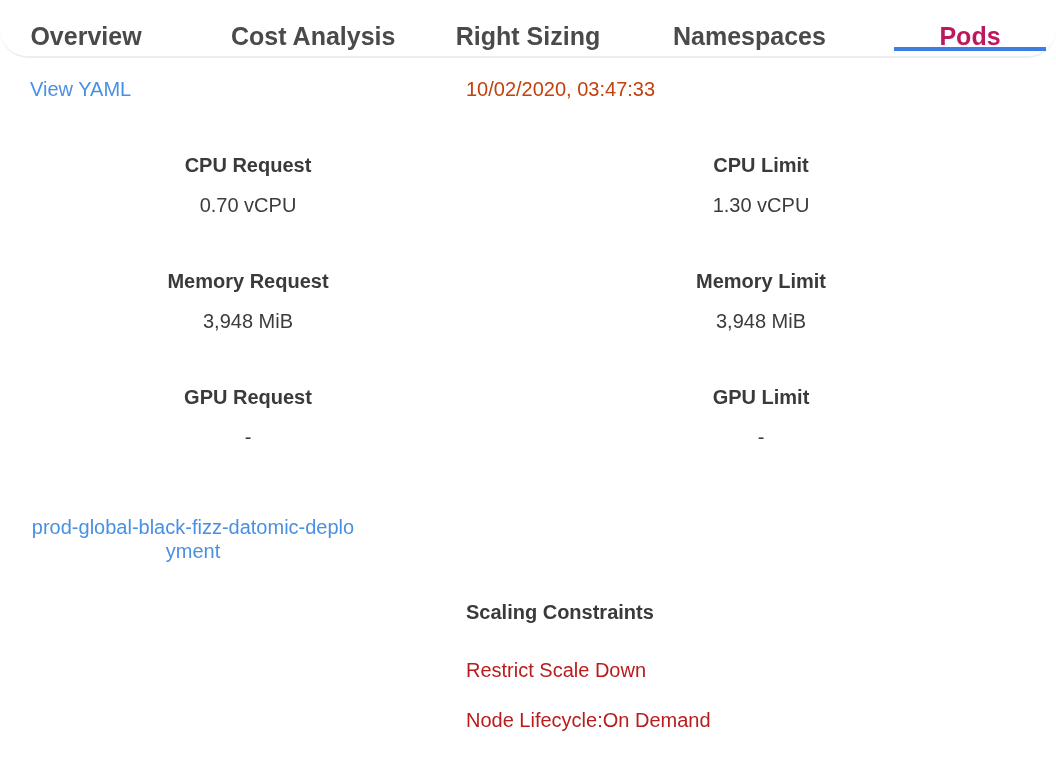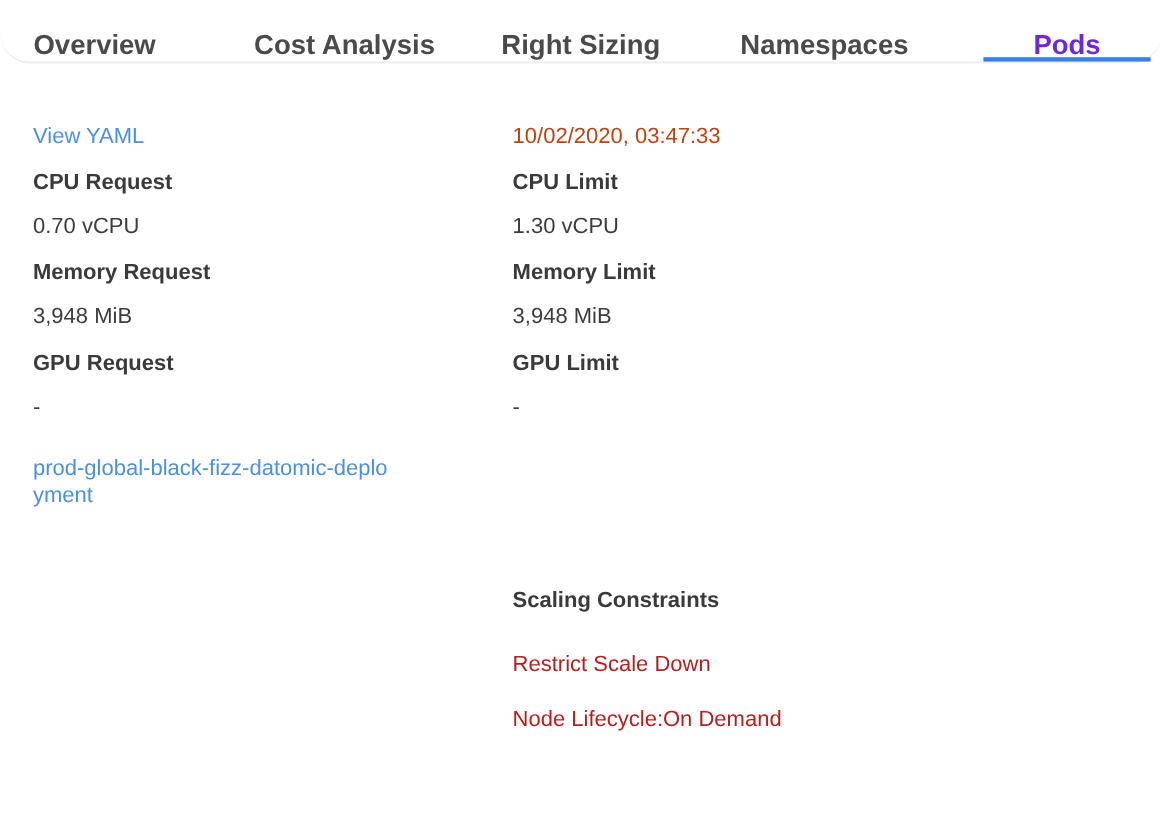--- a/index.html
+++ b/index.html
@@ -8,73 +8,73 @@
     background: #ffffff;
     font-family: "Liberation Sans", sans-serif;
     color: #3c3c3c;
     overflow: hidden;
   }
 
   
   .tabbar {
     display: flex;
     justify-content: space-between;
-    align-items: flex-end;
+    align-items: center;
     height: 58px;
     padding: 0 10px;
     border-bottom: 2px solid #ededed;
     border-radius: 28px;
   }
   .tab {
     position: relative;
     width: 152px;
     padding-top: 16px;
     text-align: center;
     font-size: 25px;
     font-weight: 600;
     line-height: 30px;
     color: #4a4a4a;
     cursor: pointer;
     white-space: nowrap;
   }
-  .tab.active { color: #6d28d9; }
+  .tab.active { color: #be185d; }
   .tab .underline {
     display: none;
     position: absolute;
     left: 0; right: 0; bottom: 0;
     height: 4px;
     background: #3b7fe3;
   }
   .tab.active .underline { display: block; }
 
   
   .content {
     padding: 19px 0 0 30px;
   }
   .row {
     display: grid;
     grid-template-columns: 436px 1fr;
   }
-  .cell { min-width: 0; margin-top: 35px; }
+  .cell { min-width: 0; }
 
   .link {
     color: #4a90e2;
     font-size: 20px;
     line-height: 24px;
     text-decoration: none;
     cursor: pointer;
     display: inline-block;
   }
   .timestamp {
     font-size: 20px;
     line-height: 24px;
     color: #c2410c;
   }
 
-  .field { margin-top: 18px; }
+  .field { margin-top: 52px; text-align: center; }
   .field .label {
     font-size: 20px;
     line-height: 24px;
     font-weight: 600;
     color: #3a3a3a;
   }
   .field .value {
     margin-top: 16px;
     font-size: 20px;
     line-height: 24px;

